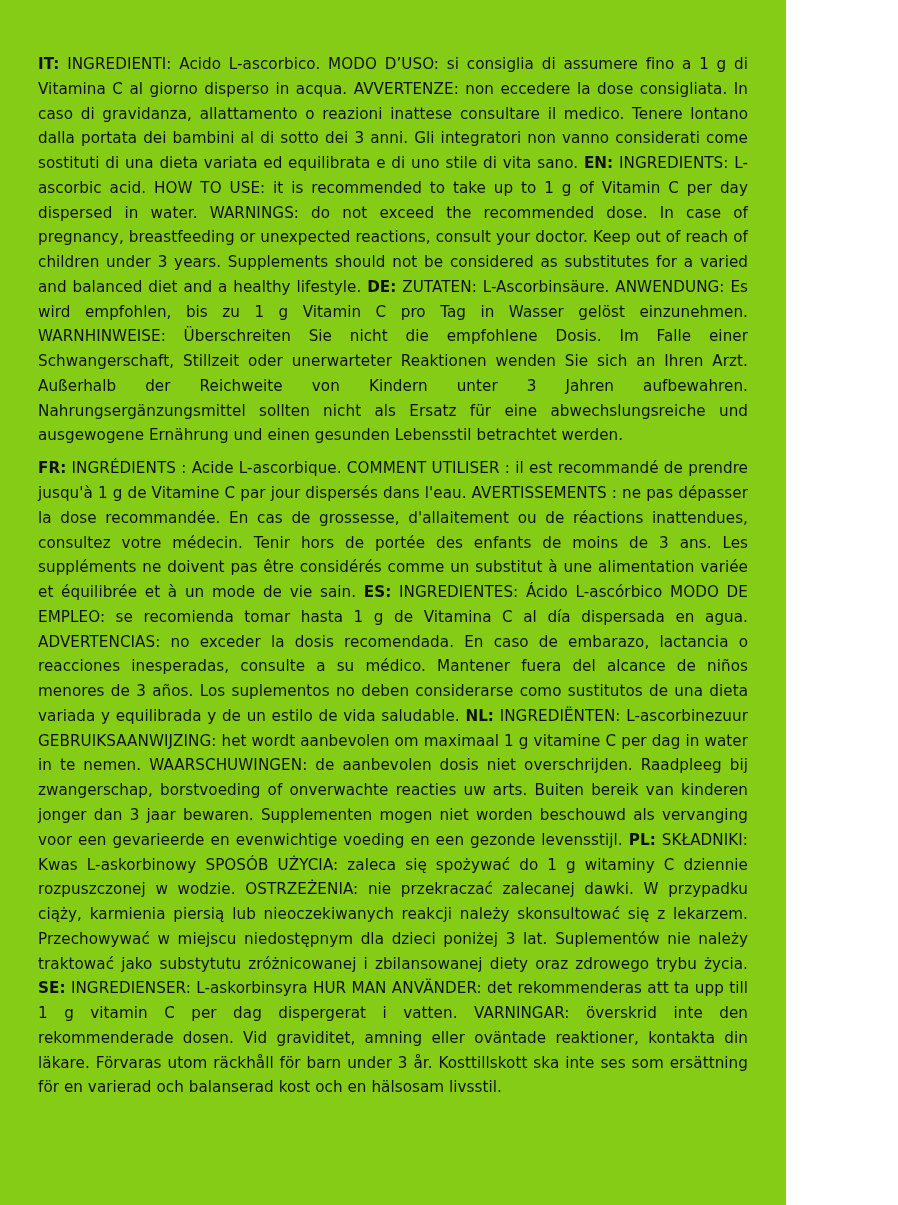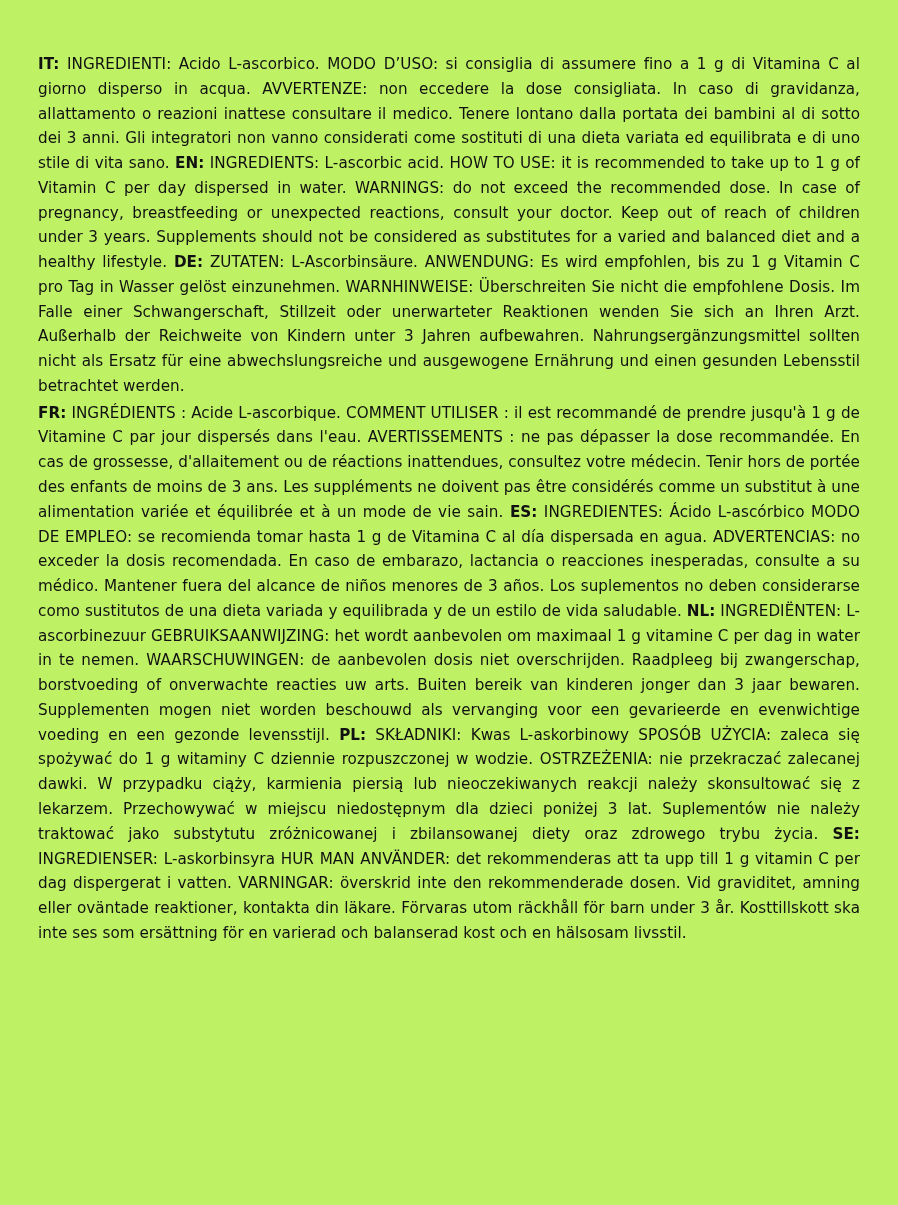--- a/index.html
+++ b/index.html
@@ -7,40 +7,40 @@
     padding: 0;
     background: #ffffff;
   }
   body {
     width: 898px;
     min-height: 1205px;
     font-family: "DejaVu Sans", sans-serif;
     color: #000000;
   }
   .page {
-    width: 898px;
+    width: 786px;
     min-height: 1205px;
     box-sizing: border-box;
     padding: 52px 38px 53px 38px;
-    background: #bef264;
+    background: #84cc16;
   }
   .label-text {
     font-size: 15.2px;
     line-height: 1.63;
     text-align: justify;
     text-justify: inter-word;
     color: #111111;
     letter-spacing: 0.05px;
   }
   .para {
     margin: 0;
     text-align: justify;
   }
   .para + .para {
-    margin-top: 2px;
+    margin-top: 8px;
   }
   .lang {
     font-weight: bold;
   }
   .seg {
     
   }
 </style>
 </head>
 <body>

